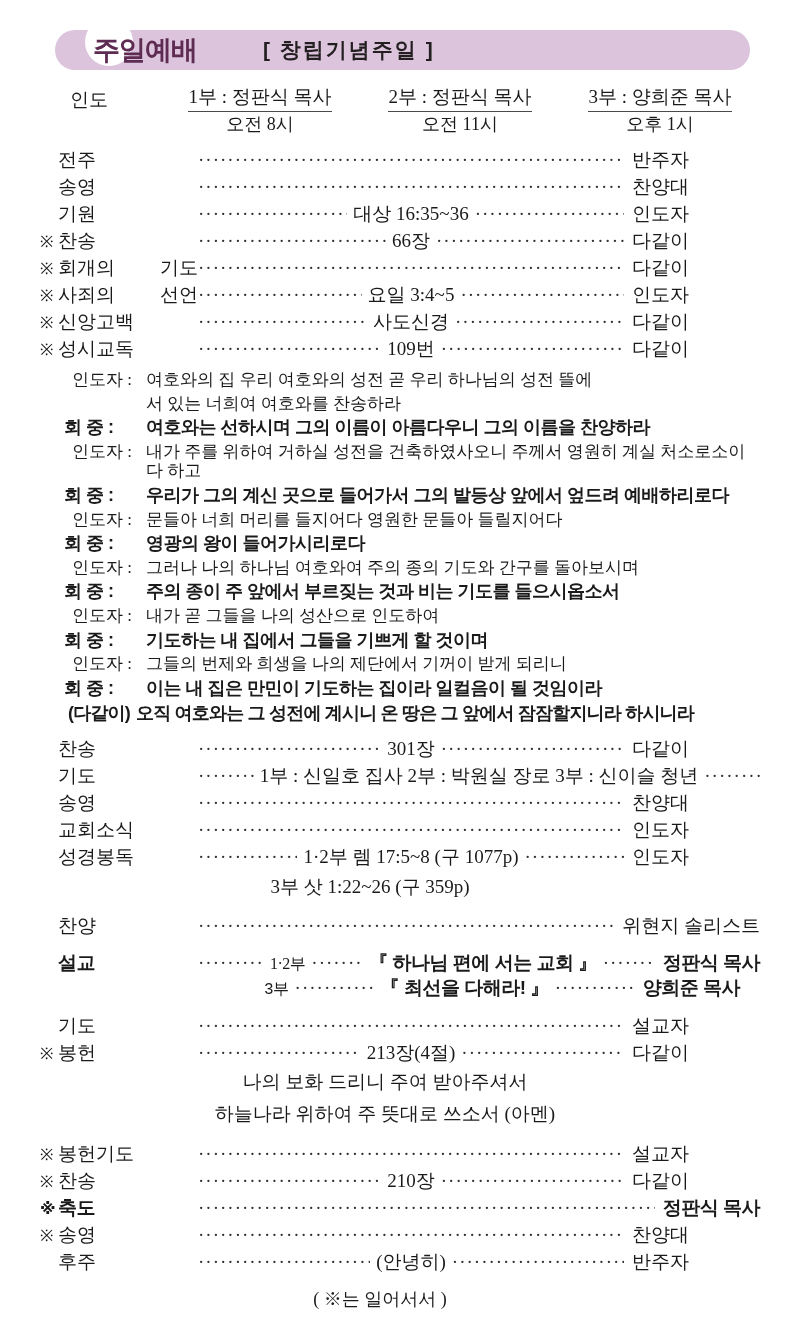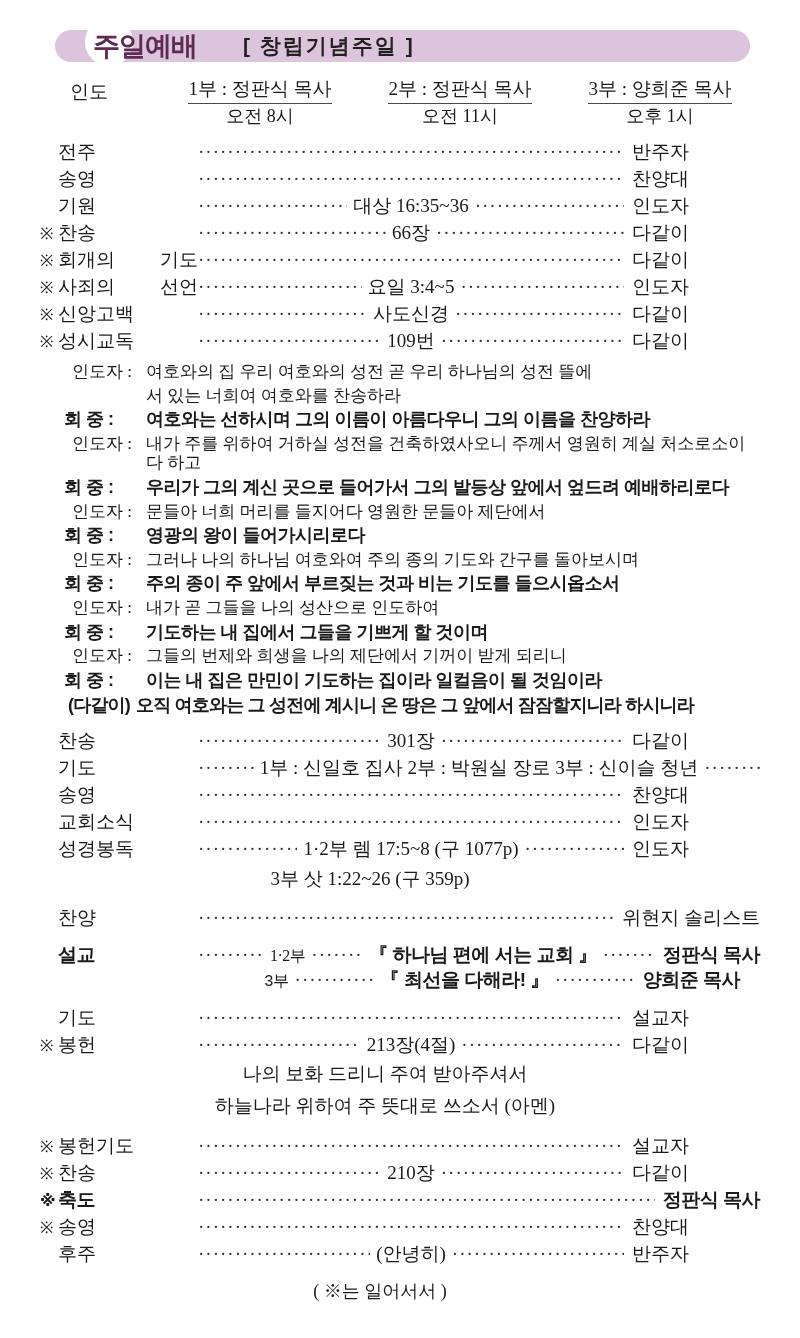--- a/index.html
+++ b/index.html
@@ -20,25 +20,26 @@
     width: 800px;
     height: 1338px;
     box-sizing: border-box;
     padding: 0;
   }
 
   
   .banner {
     position: relative;
     margin: 30px 50px 0 55px;
-    height: 32px;
+    height: 40px;
     background: #dcc4dd;
     border-radius: 23px;
     display: flex;
     align-items: center;
+    gap: 20px;
   }
   .banner-circle {
     position: absolute;
     left: 30px;
     top: -12px;
     width: 48px;
     height: 48px;
     border-radius: 50%;
     background: #ffffff;
     z-index: 1;
@@ -358,21 +359,21 @@
       <div class="rline leader">
         <div class="who">인도자 :</div>
         <div class="txt">내가 주를 위하여 거하실 성전을 건축하였사오니 주께서 영원히 계실 처소로소이다 하고</div>
       </div>
       <div class="rline cong">
         <div class="who">회  중 :</div>
         <div class="txt">우리가 그의 계신 곳으로 들어가서 그의 발등상 앞에서 엎드려 예배하리로다</div>
       </div>
       <div class="rline leader">
         <div class="who">인도자 :</div>
-        <div class="txt">문들아 너희 머리를 들지어다 영원한 문들아 제단에서</div>
+        <div class="txt">문들아 너희 머리를 들지어다 영원한 문들아 들릴지어다</div>
       </div>
       <div class="rline cong">
         <div class="who">회  중 :</div>
         <div class="txt">영광의 왕이 들어가시리로다</div>
       </div>
       <div class="rline leader">
         <div class="who">인도자 :</div>
         <div class="txt">그러나 나의 하나님 여호와여 주의 종의 기도와 간구를 돌아보시며</div>
       </div>
       <div class="rline cong">

